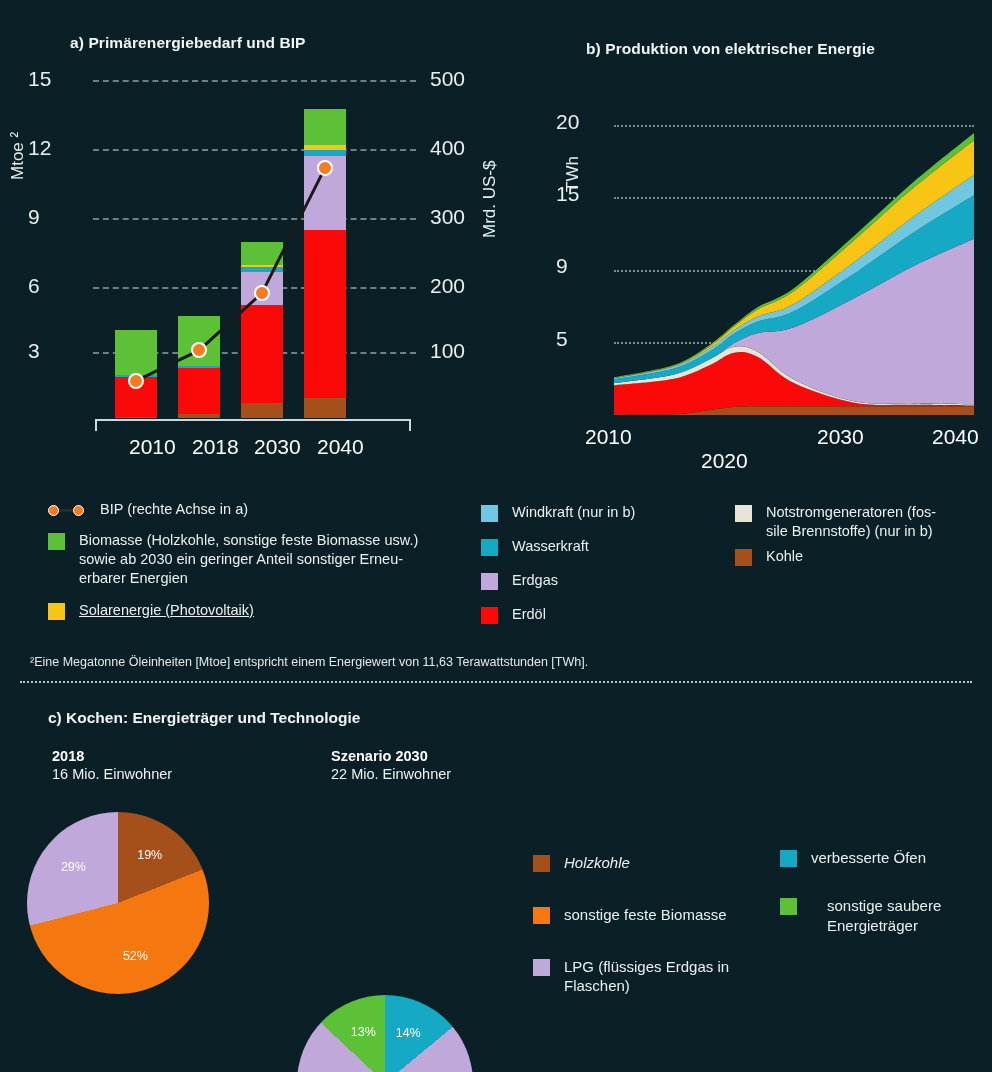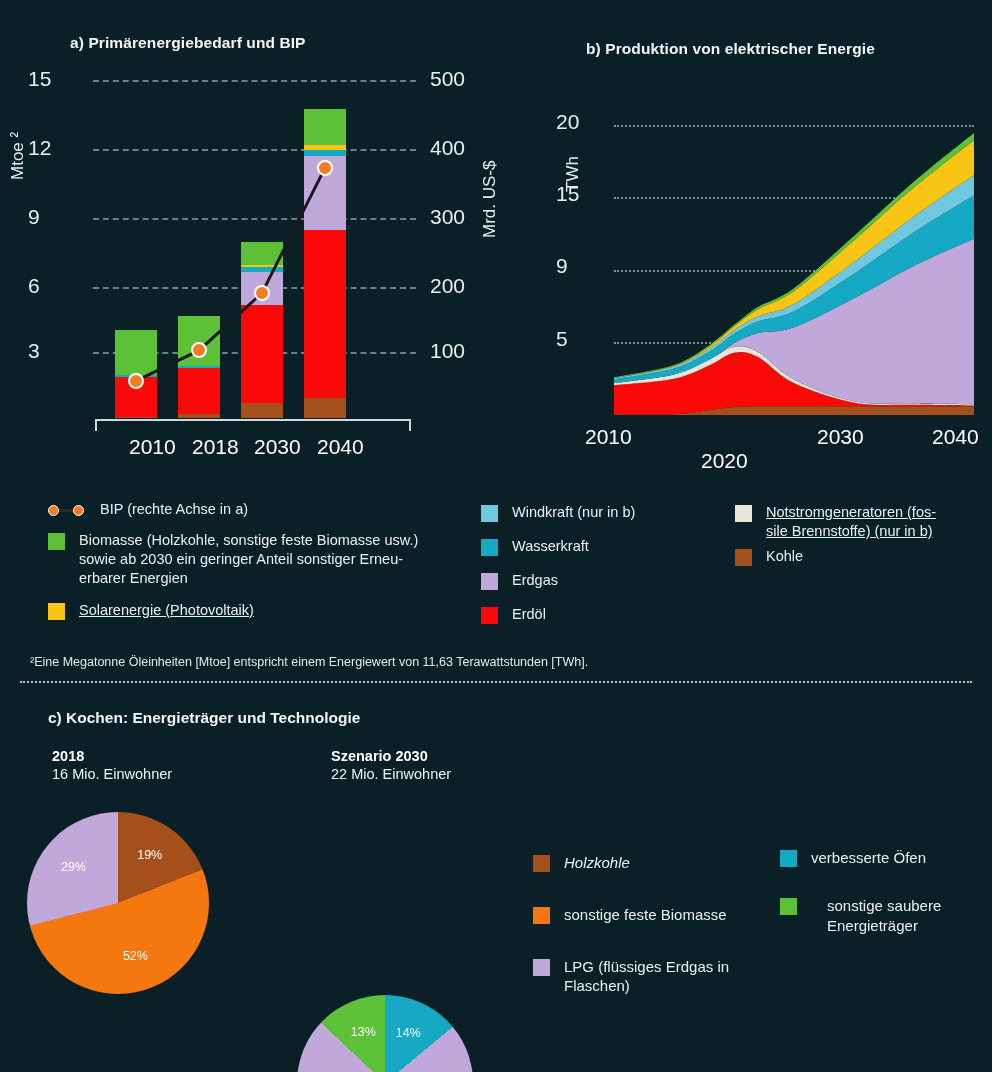--- a/index.html
+++ b/index.html
@@ -207,21 +207,21 @@
       <span class="sw" style="background:#c0a8da;"></span>
       <span class="lg-text">Erdgas</span>
     </div>
     <div class="lg-row">
       <span class="sw" style="background:#fb0909;"></span>
       <span class="lg-text">Erdöl</span>
     </div>
   </div>
 
   <div class="abs" style="left:735px;top:503px;width:245px;">
-    <div class="lg-row" style="text-decoration:underline;">
+    <div class="lg-row" style="">
       <span class="sw" style="background:#e8e4d6;"></span>
       <span class="lg-text" style="max-width:200px;">Notstromgeneratoren (fos-<br>sile Brennstoffe) (nur in b)</span>
     </div>
     <div class="lg-row">
       <span class="sw" style="background:#a5501a;"></span>
       <span class="lg-text">Kohle</span>
     </div>
   </div>
 
   <div class="abs footnote" style="left:30px;top:655px;width:900px;">²Eine Megatonne Öleinheiten [Mtoe] entspricht einem Energiewert von 11,63 Terawattstunden [TWh].</div>

